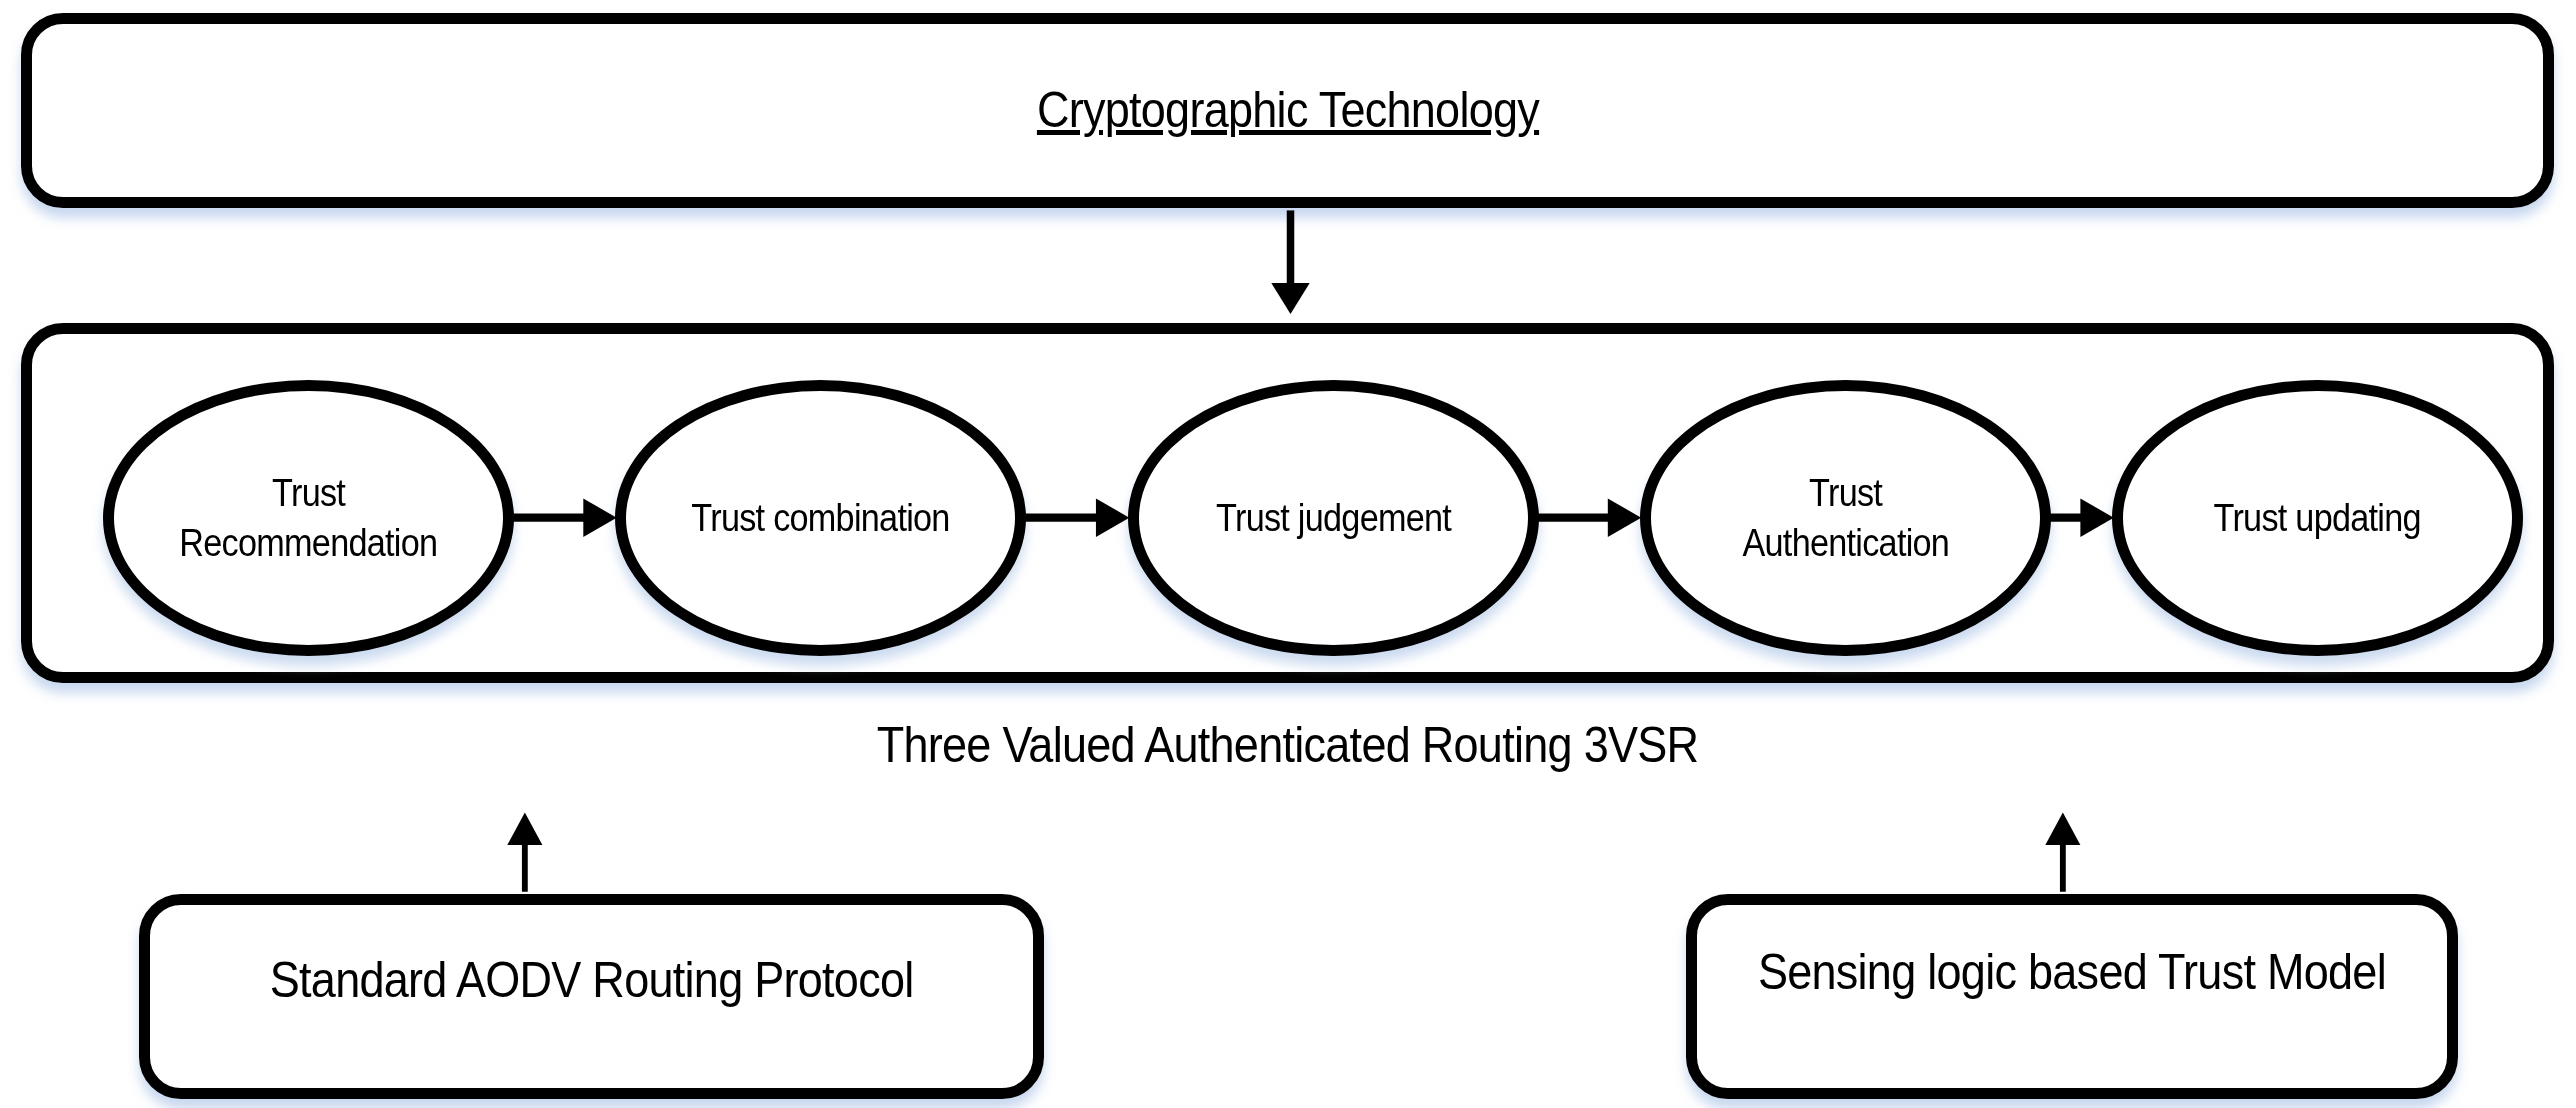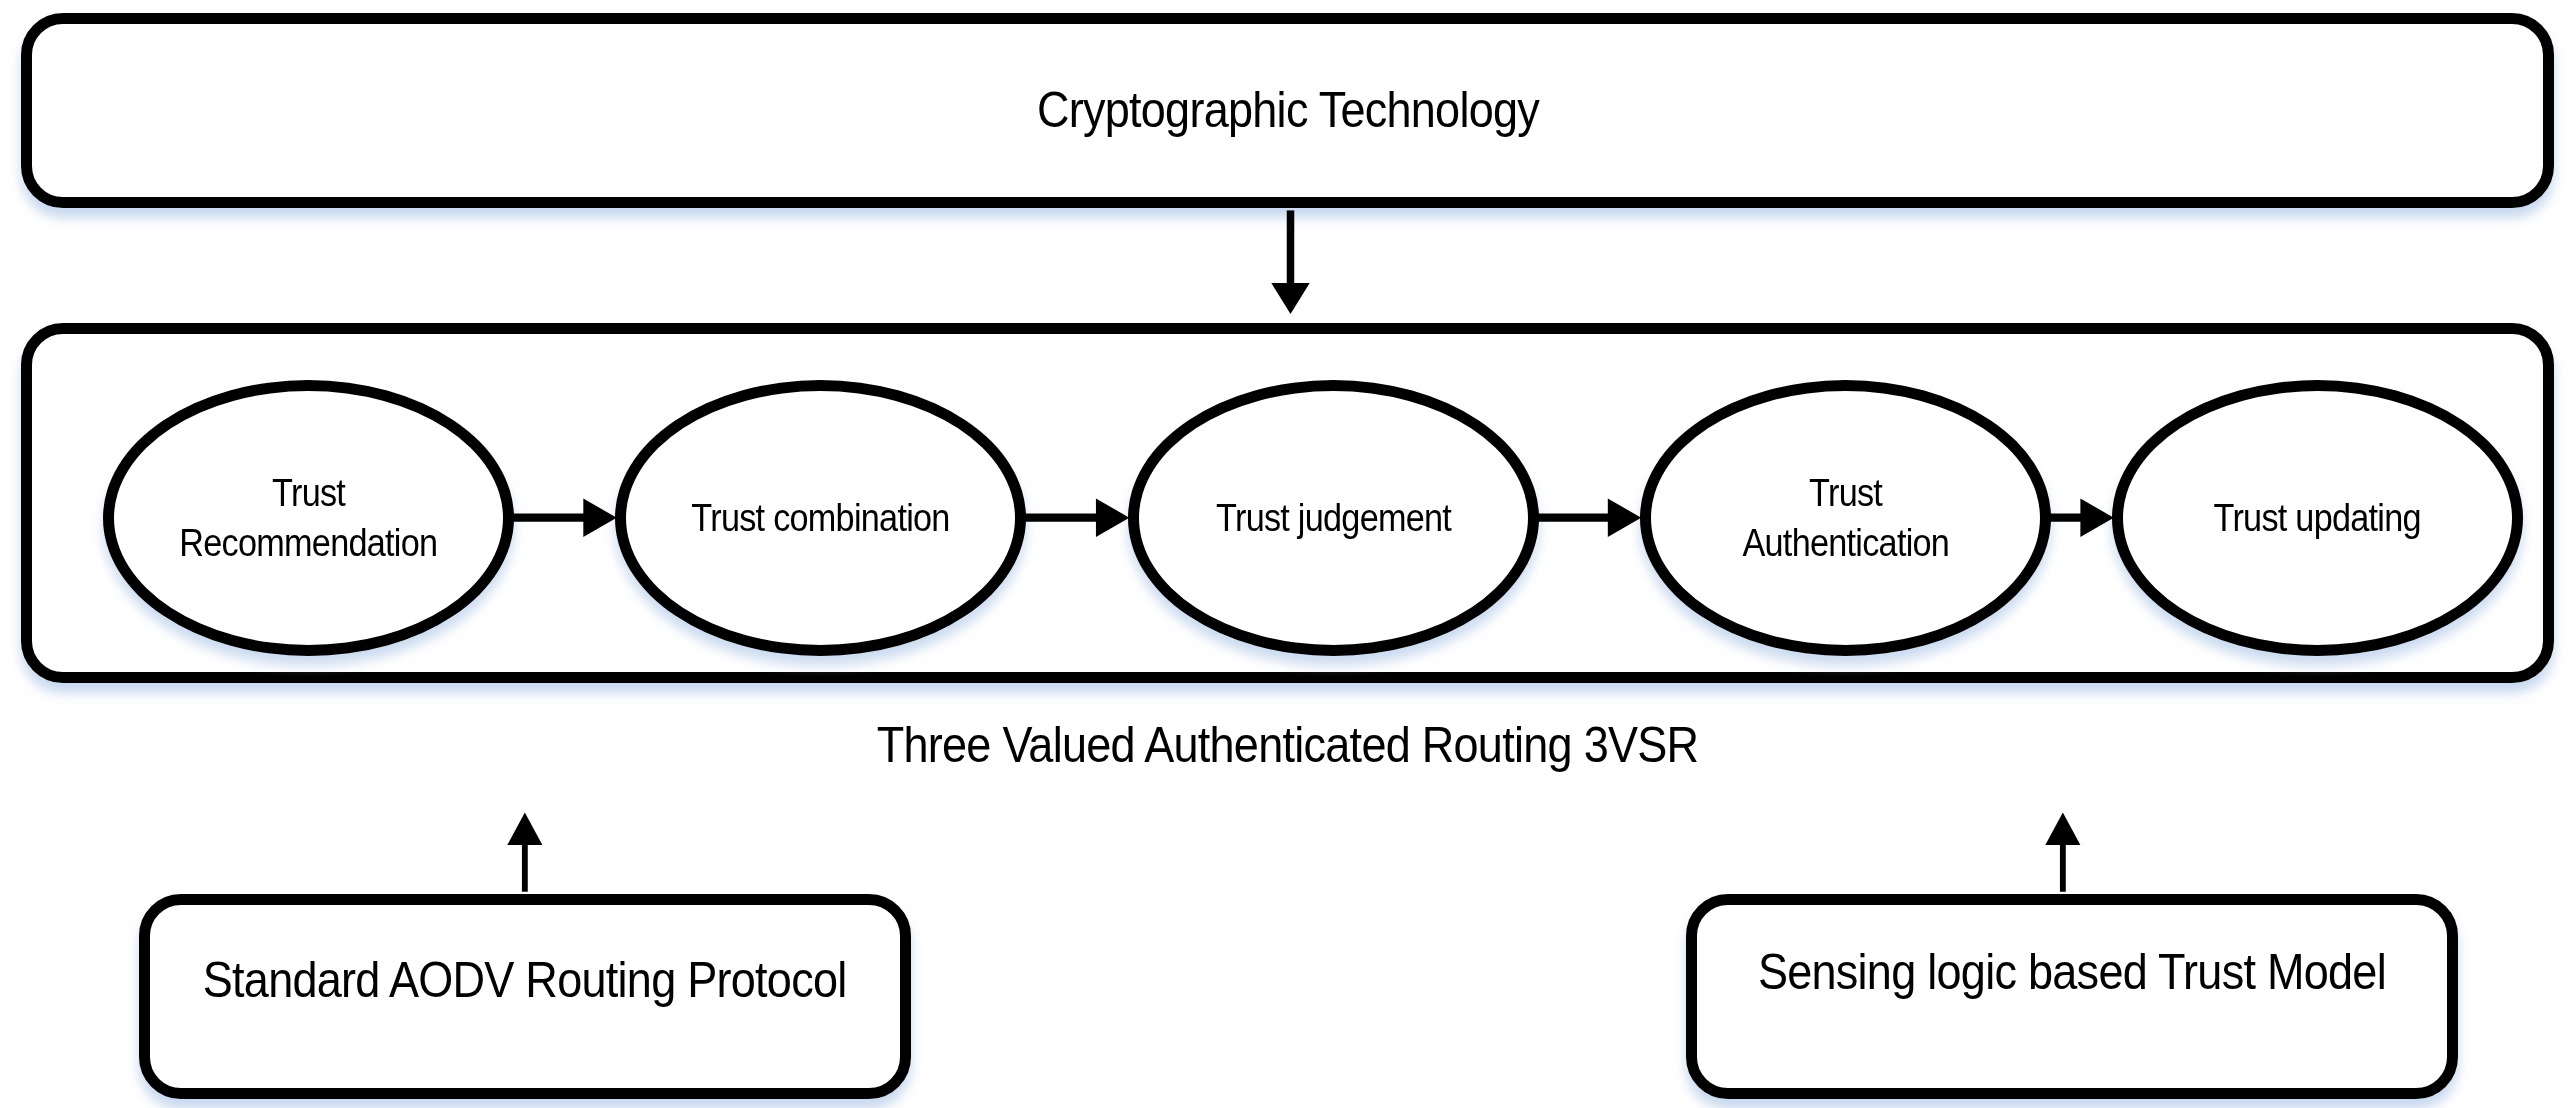--- a/index.html
+++ b/index.html
@@ -29,21 +29,21 @@
   }
   #arrow-layer{position:absolute;left:0;top:0;width:2576px;height:1108px;pointer-events:none;z-index:5;}
   #arrow-layer line{stroke:#000;}
   #arrow-layer polygon{fill:#000;}
 </style>
 </head>
 <body>
 
 <div id="stage">
 
-  <div class="rbox" style="left:21px;top:13.4px;width:2533px;height:195px;">
+  <div class="rbox" style="left:21px;top:13.4px;width:2533px;height:195px;text-decoration:underline;">
     <span class="lbl lbl-big">Cryptographic Technology</span>
   </div>
 
   <div class="rbox" style="left:21px;top:311px;width:2533px;height:360px;justify-content:flex-start;align-items:flex-start;margin-top:12px;">
     <div class="container-caption">
       <span class="lbl lbl-big">Three Valued Authenticated Routing 3VSR</span>
     </div>
   </div>
 
   <div class="ellipse" style="left:103px;top:380px;width:411px;height:276px;">
@@ -61,21 +61,21 @@
 
   <div class="ellipse" style="left:1640px;top:380px;width:411px;height:276px;">
     <span class="lbl lbl-ell">Trust</span>
     <span class="lbl lbl-ell">Authentication</span>
   </div>
 
   <div class="ellipse" style="left:2112px;top:380px;width:411px;height:276px;">
     <span class="lbl lbl-ell">Trust updating</span>
   </div>
 
-  <div class="rbox" style="left:139px;top:894px;width:772px;height:205px;padding-bottom:32px;">
+  <div class="rbox" style="left:139px;top:894px;width:905px;height:205px;padding-bottom:32px;">
     <span class="lbl lbl-big">Standard AODV Routing Protocol</span>
   </div>
 
   <div class="rbox" style="left:1686px;top:894px;width:772px;height:205px;padding-bottom:48px;">
     <span class="lbl lbl-big">Sensing logic based Trust Model</span>
   </div>
 
   <svg id="arrow-layer" viewBox="0 0 3084 1327">
 
     <g>

